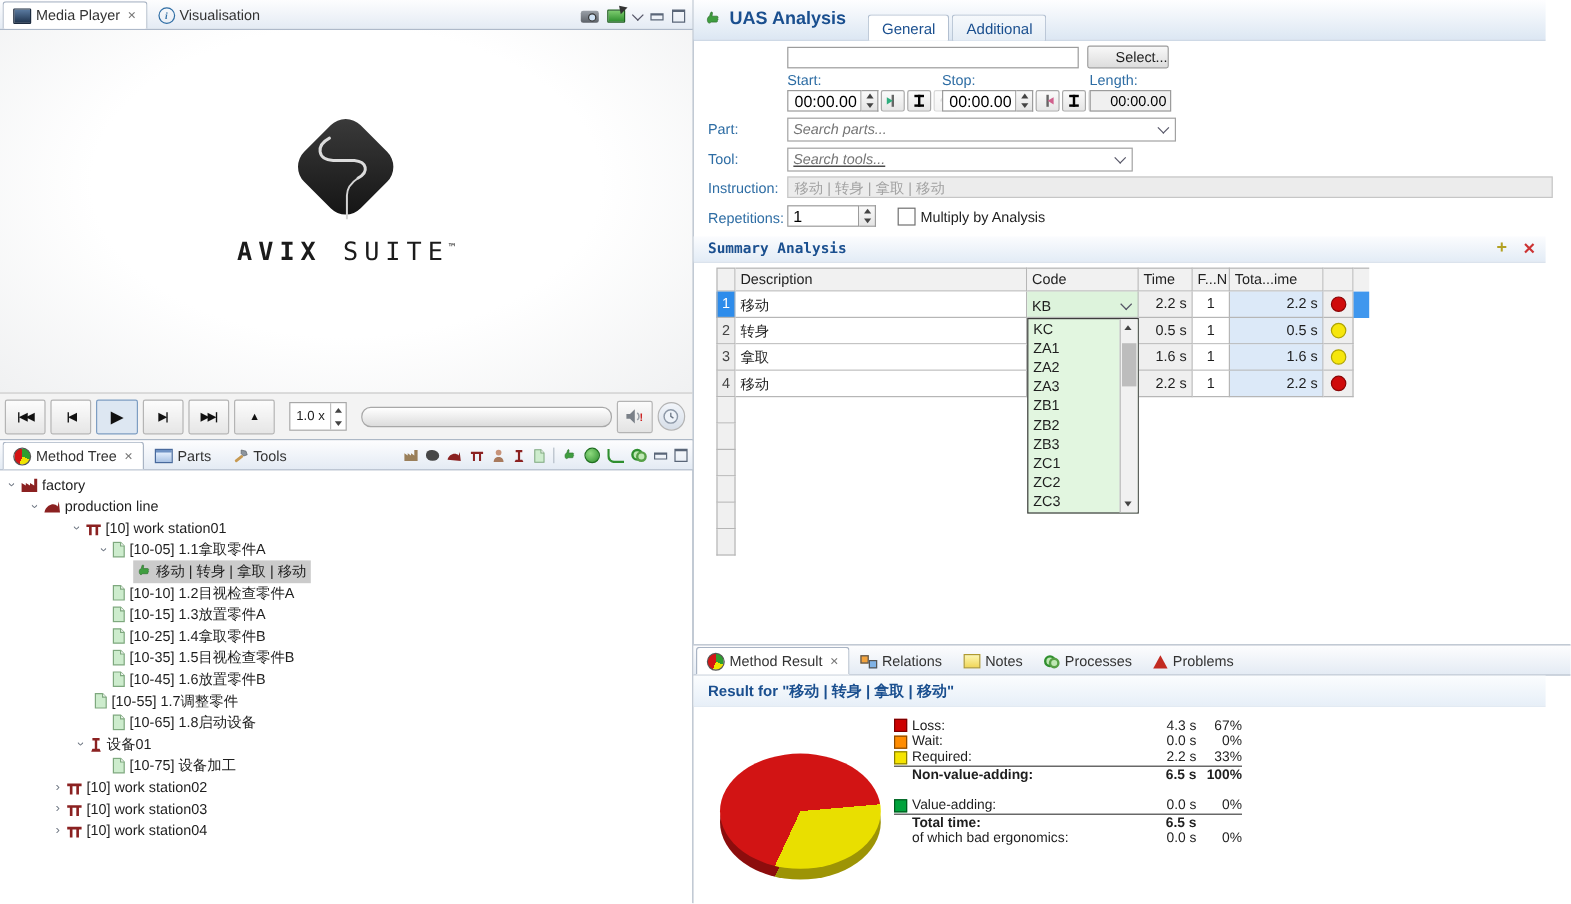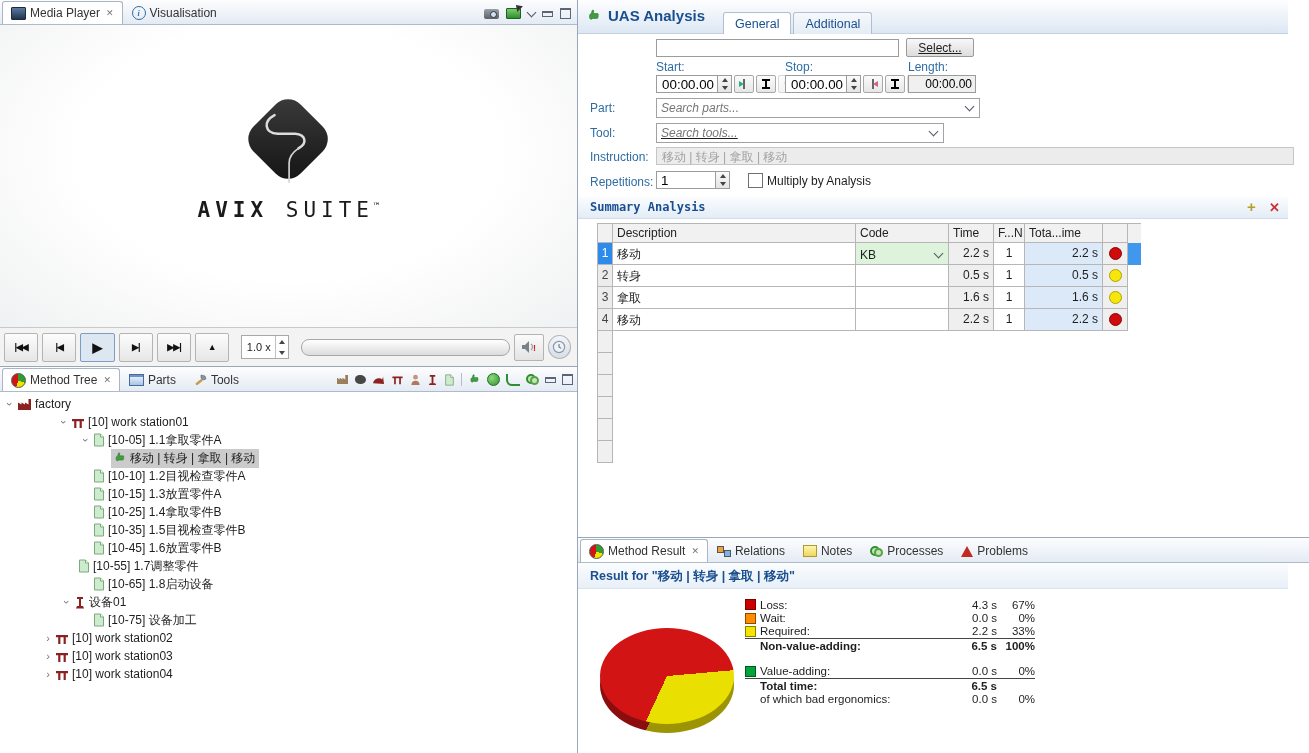--- a/index.html
+++ b/index.html
@@ -74,21 +74,21 @@
 
   
   .uas{position:absolute;left:578px;top:0;width:731px;height:537px;}
   .uas-head{position:absolute;left:0;top:0;width:710px;height:33px;background:linear-gradient(#fefeff,#dce7f3);border-bottom:1px solid #c3d0e0;}
   .uas-title{position:absolute;left:8px;top:7px;display:flex;align-items:center;gap:6px;font-size:15px;font-weight:bold;color:#1a4f8f;}
   .ftabs{position:absolute;left:145px;bottom:-1px;display:flex;gap:2px;}
   .ftab{padding:4px 11px 3px;border:1px solid #b2bfd0;border-bottom:none;border-radius:3px 3px 0 0;color:#1a4f8f;background:linear-gradient(#f6f9fc,#e4ecf5);font-size:12.5px;}
   .ftab.active{background:#fff;}
   .flabel{position:absolute;color:#2e6da4;}
   .field{position:absolute;border:1px solid #9c9c9c;background:#fff;box-sizing:border-box;font-size:12px;font-family:"Liberation Sans",sans-serif;}
-  .btn{position:absolute;border:1px solid #9a9a9a;border-radius:2px;background:linear-gradient(#f8f8f8,#ddd);text-align:center;box-sizing:border-box;text-decoration:underline;}
+  .btn{position:absolute;border:1px solid #9a9a9a;border-radius:2px;background:linear-gradient(#f8f8f8,#ddd);text-align:right;box-sizing:border-box;}
   .tgroup{position:absolute;display:flex;align-items:stretch;height:18px;}
   .tfield{width:62px;border:1px solid #9c9c9c;background:#fff;text-align:right;padding:1px 3px 0 0;box-sizing:border-box;}
   .tspin{width:13px;border:1px solid #9c9c9c;border-left:none;display:flex;flex-direction:column;background:linear-gradient(#fafafa,#e4e4e4);}
   .tspin i{flex:1;display:flex;align-items:center;justify-content:center;}
   .tbtn{width:18px;margin-left:2px;border:1px solid #a8a8a8;border-radius:2px;background:linear-gradient(#fbfbfb,#e6e6e6);display:flex;align-items:center;justify-content:center;}
   .tbtn.dis{opacity:.45;}
   .mark{position:relative;width:10px;height:10px;}
   .mark .bar{position:absolute;left:4px;top:0;width:2px;height:10px;background:#666;}
   .mark .arr{position:absolute;top:2px;width:0;height:0;border-top:3px solid transparent;border-bottom:3px solid transparent;}
   .mark.start .arr{left:0;border-left:5px solid #2fae7e;}
@@ -289,20 +289,27 @@
       </div>
     </div>
     <div class="tree">
       <div class="trow" style="padding-left:4px">
         <span class="exp open">›</span>
         <svg width="15" height="13" viewBox="0 0 15 13">
             <path d="M1 12V4.5l3.5 2v-2l3.5 2v-2l3.5 2V1H14v11z" fill="#8b2121"></path>
           </svg>
         <span>factory</span>
       </div>
+      <div class="trow" style="padding-left:23px">
+        <span class="exp open">›</span>
+        <svg width="15" height="12" viewBox="0 0 15 12">
+            <path d="M1 11C2 5 9 2 12 6l1-4 1 9z" fill="#8b2121"></path>
+          </svg>
+        <span>production line</span>
+      </div>
       <div class="trow" style="padding-left:58px">
         <span class="exp open">›</span>
         <svg width="14" height="13" viewBox="0 0 14 13">
             <path d="M1 3h12v2.2h-2.2V12H8.6V5.2H5.4V12H3.2V5.2H1z" fill="#8b2121"></path>
           </svg>
         <span>[10] work station01</span>
       </div>
       <div class="trow" style="padding-left:80px">
         <span class="exp open">›</span>
         <svg width="12" height="14" viewBox="0 0 12 14">
@@ -595,20 +602,37 @@
           <div class="c first w-num"></div>
         </div>
       <div class="srow erow">
           <div class="c first w-num"></div>
         </div>
       <div class="srow erow">
           <div class="c first w-num"></div>
         </div>
     </div>
 
+    <div class="ddl">
+      <div class="opt">KC</div>
+      <div class="opt">ZA1</div>
+      <div class="opt">ZA2</div>
+      <div class="opt">ZA3</div>
+      <div class="opt">ZB1</div>
+      <div class="opt">ZB2</div>
+      <div class="opt">ZB3</div>
+      <div class="opt">ZC1</div>
+      <div class="opt">ZC2</div>
+      <div class="opt">ZC3</div>
+      <div class="ddsb">
+        <span class="tri-up"></span>
+        <span class="ddthumb"></span>
+        <span class="tri-dn"></span>
+      </div>
+    </div>
   </div>
 
   <div class="res">
     <div class="tabbar">
       <div class="tab active">
         <span class="ic ic-pie"></span>
         <span>Method Result</span>
         <span class="close">✕</span>
       </div>
       <div class="tab">

